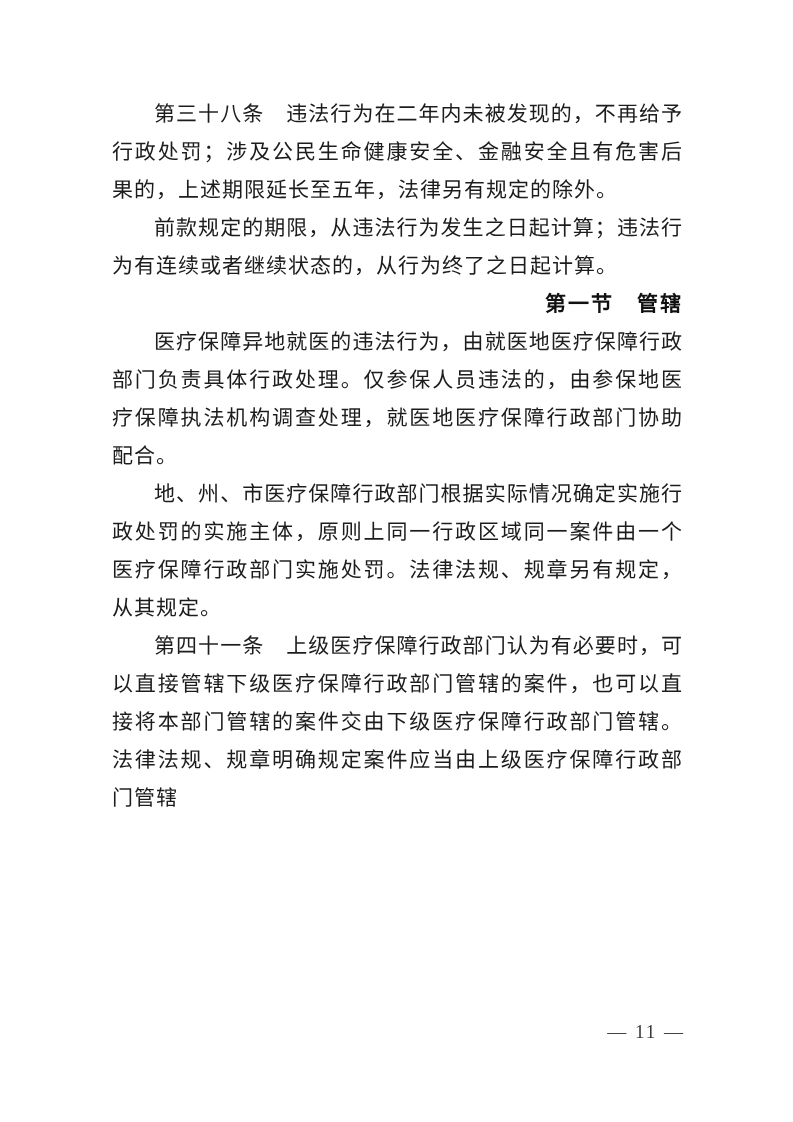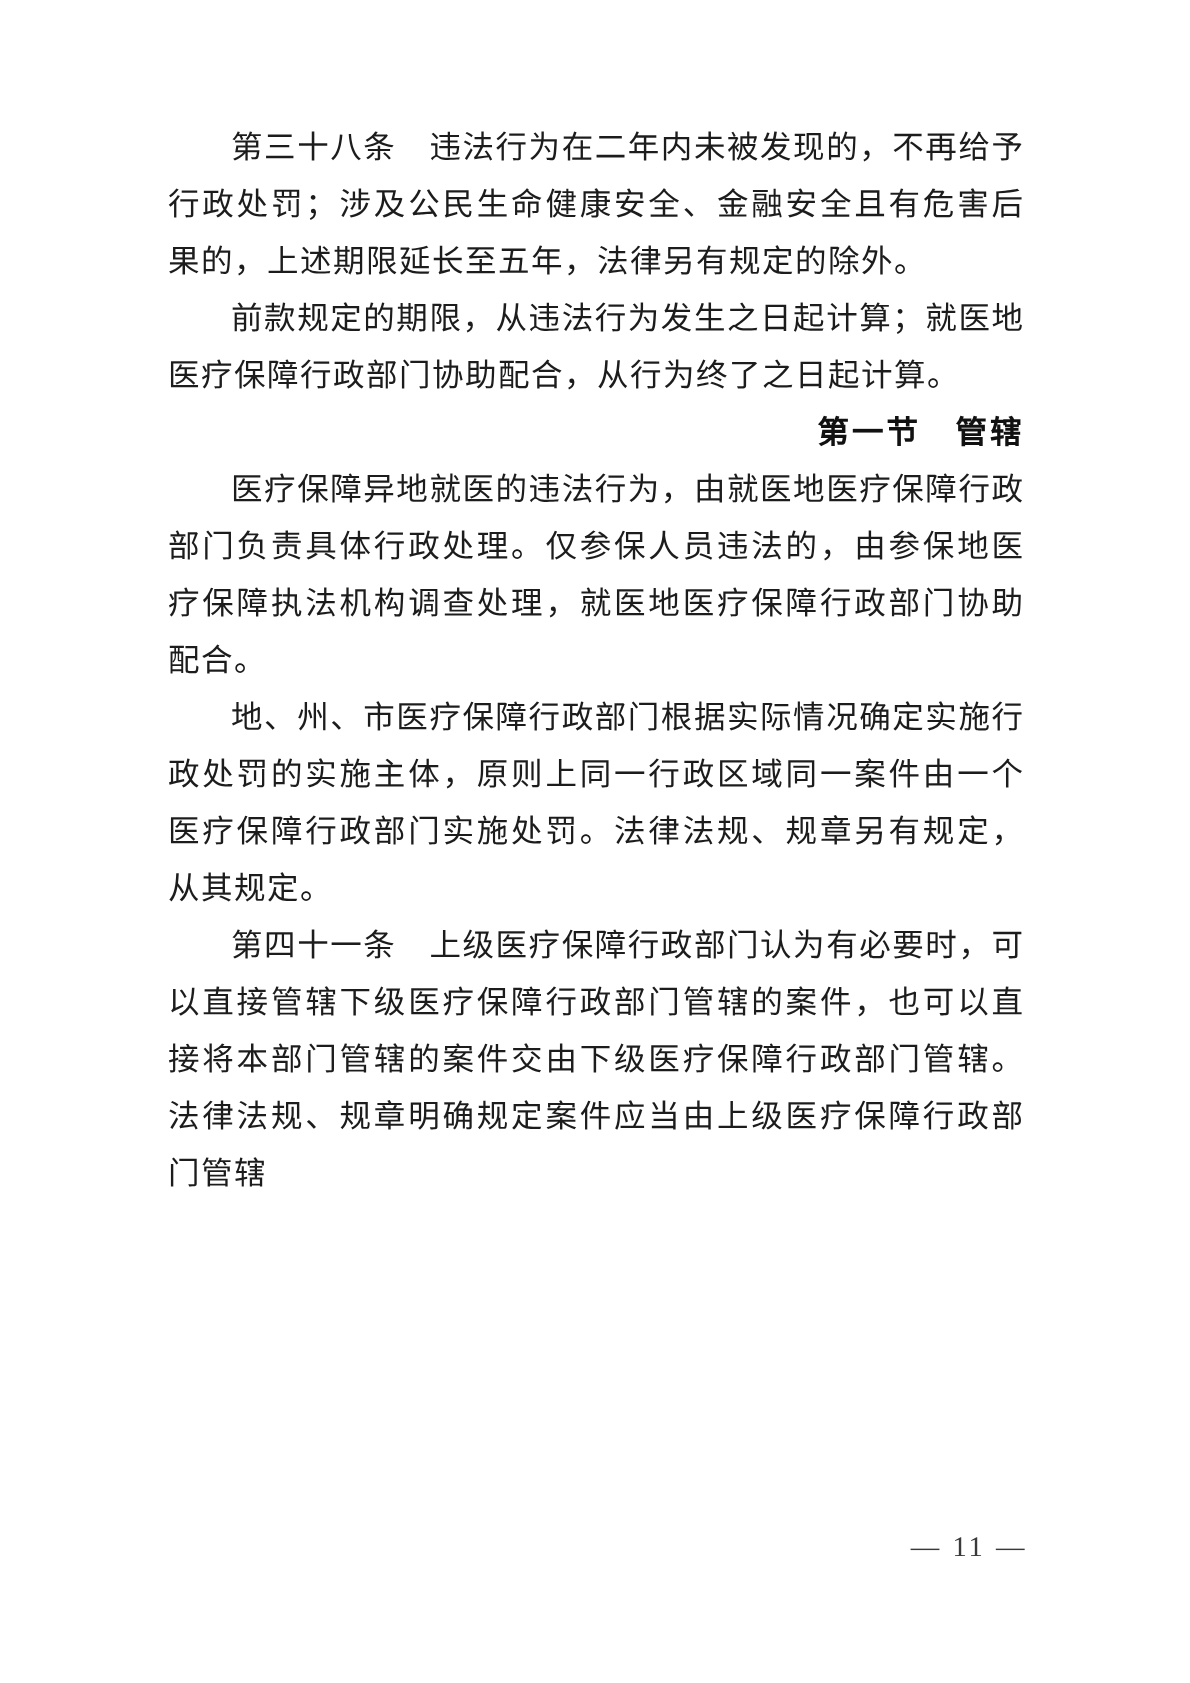--- a/index.html
+++ b/index.html
@@ -11,21 +11,21 @@
     position: relative;
     width: 793px;
     height: 1122px;
     background: #ffffff;
     overflow: hidden;
     font-family: "Liberation Serif", "DejaVu Serif", serif;
   }
   .text-block {
     position: absolute;
     left: 112px;
-    top: 79px;
+    top: 95px;
     width: 571px;
   }
   .para {
     margin: 0;
     padding: 0;
     font-size: 21px;
     line-height: 38px;
     color: #1c1c1c;
     text-align: justify;
     text-justify: inter-ideograph;
@@ -55,21 +55,21 @@
     font-family: "Liberation Serif", "DejaVu Serif", serif;
     text-align: center;
   }
 </style>
 </head>
 <body>
 
 <div class="page">
   <div class="text-block">
     <p class="para">第三十八条　违法行为在二年内未被发现的，不再给予行政处罚；涉及公民生命健康安全、金融安全且有危害后果的，上述期限延长至五年，法律另有规定的除外。</p>
-    <p class="para">前款规定的期限，从违法行为发生之日起计算；就医地医疗保障行政部门协助配合，从行为终了之日起计算。</p>
+    <p class="para">前款规定的期限，从违法行为发生之日起计算；违法行为有连续或者继续状态的，从行为终了之日起计算。</p>
     <h3 class="section-heading">第一节　管辖</h3>
     <p class="para">医疗保障异地就医的违法行为，由就医地医疗保障行政部门负责具体行政处理。仅参保人员违法的，由参保地医疗保障执法机构调查处理，就医地医疗保障行政部门协助配合。</p>
     <p class="para">地、州、市医疗保障行政部门根据实际情况确定实施行政处罚的实施主体，原则上同一行政区域同一案件由一个医疗保障行政部门实施处罚。法律法规、规章另有规定，从其规定。</p>
     <p class="para">第四十一条　上级医疗保障行政部门认为有必要时，可以直接管辖下级医疗保障行政部门管辖的案件，也可以直接将本部门管辖的案件交由下级医疗保障行政部门管辖。法律法规、规章明确规定案件应当由上级医疗保障行政部门管辖</p>
   </div>
 
   <div class="footer">— 11 —</div>
 </div>
 
 </body></html>

